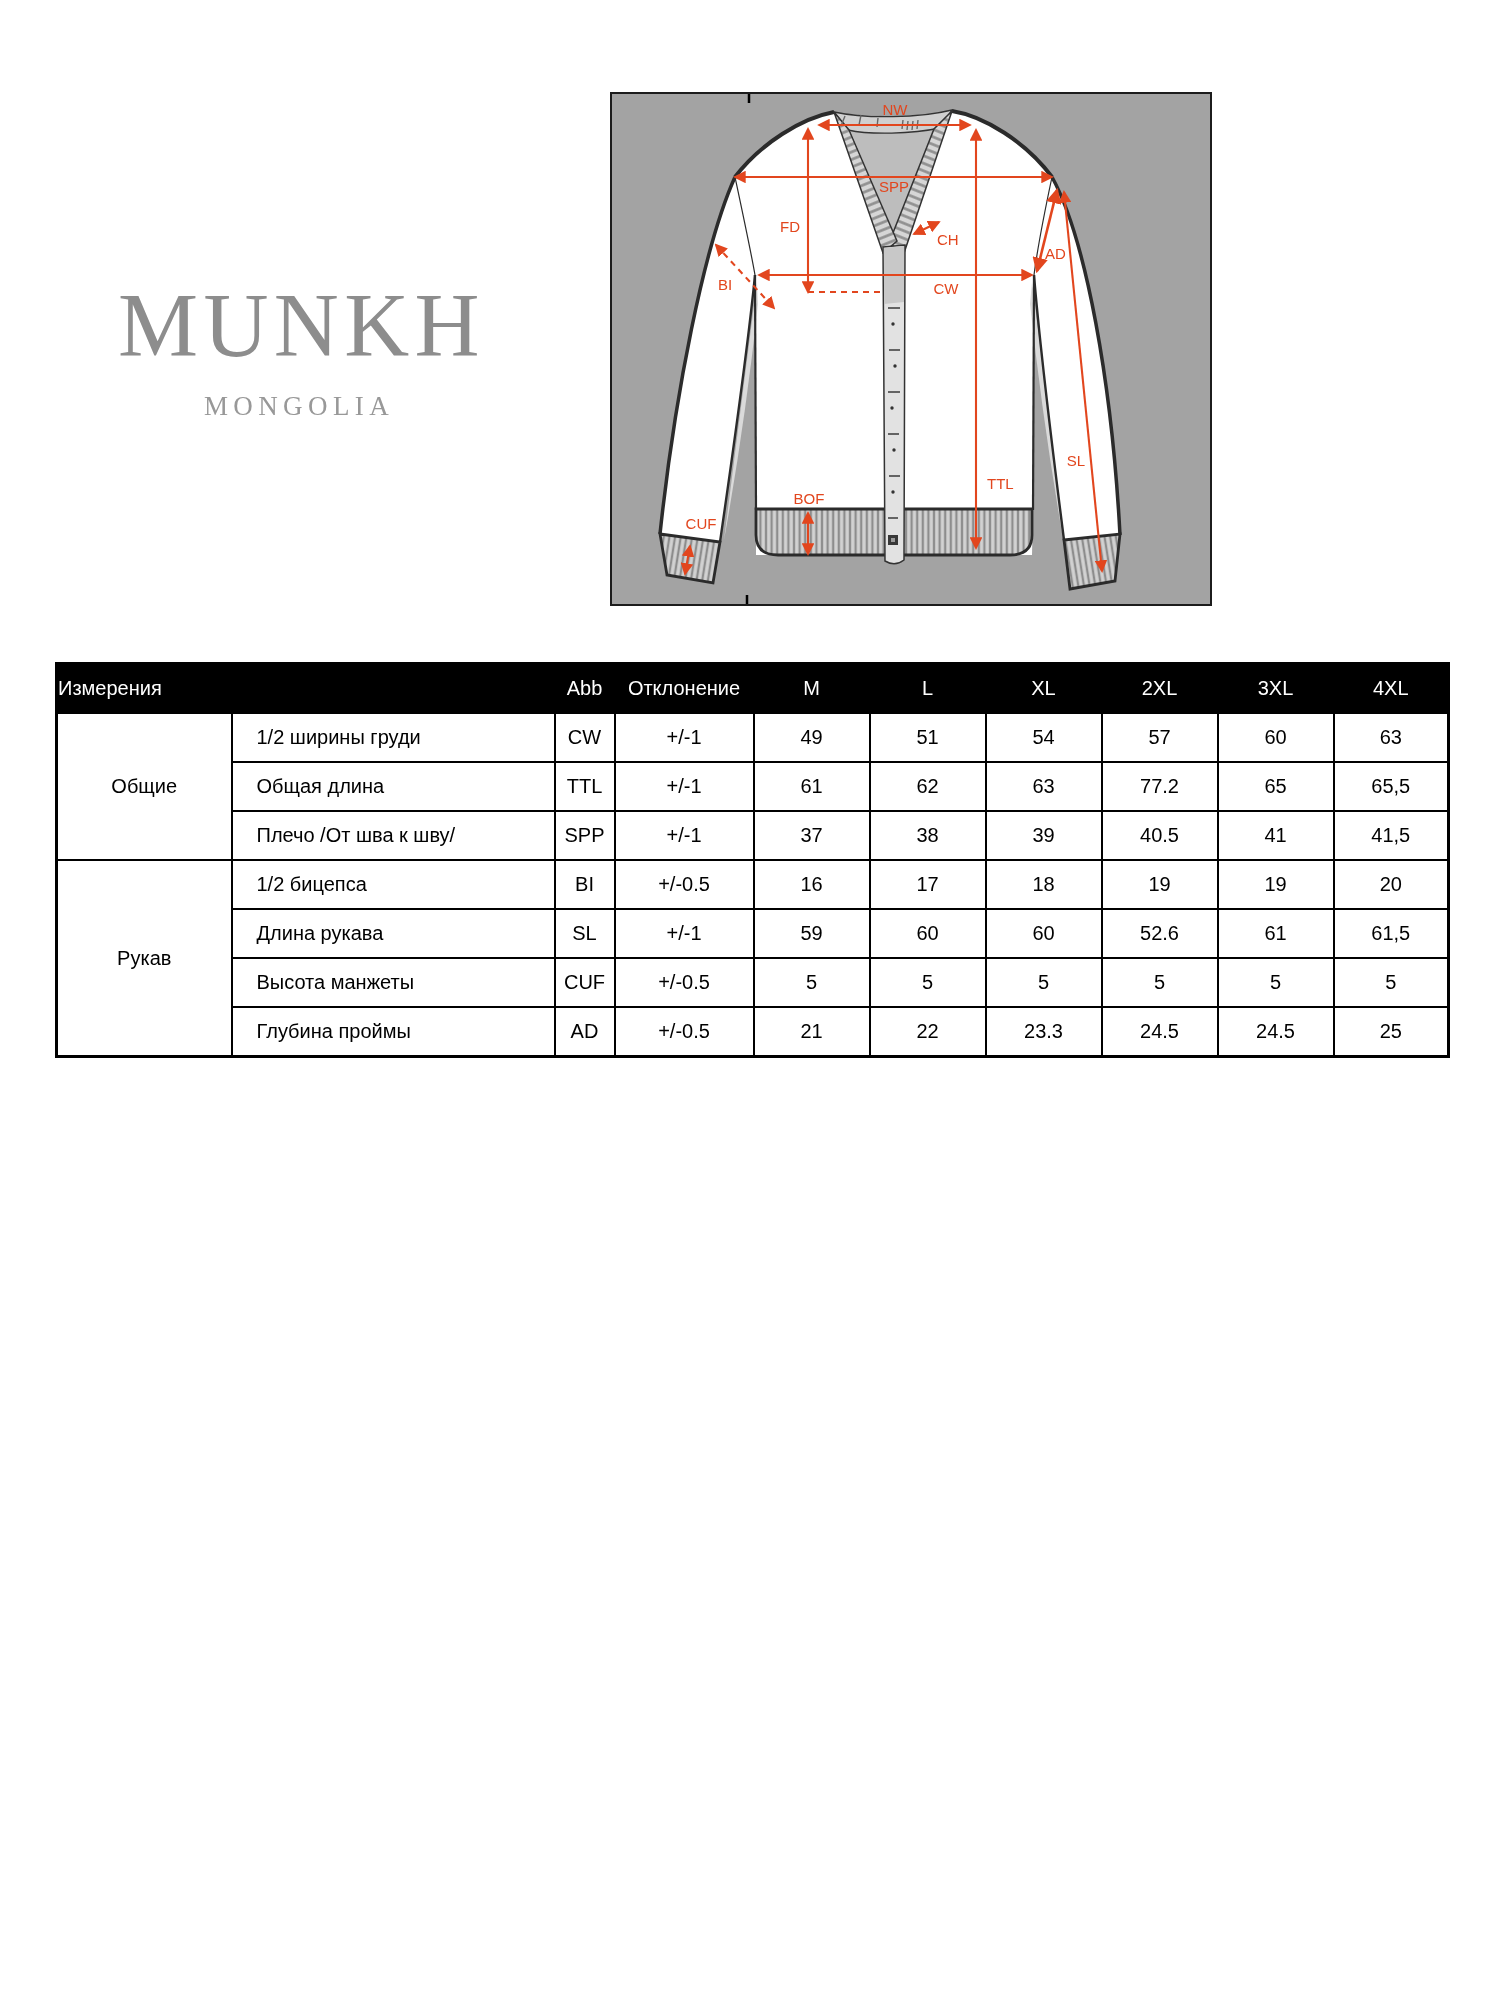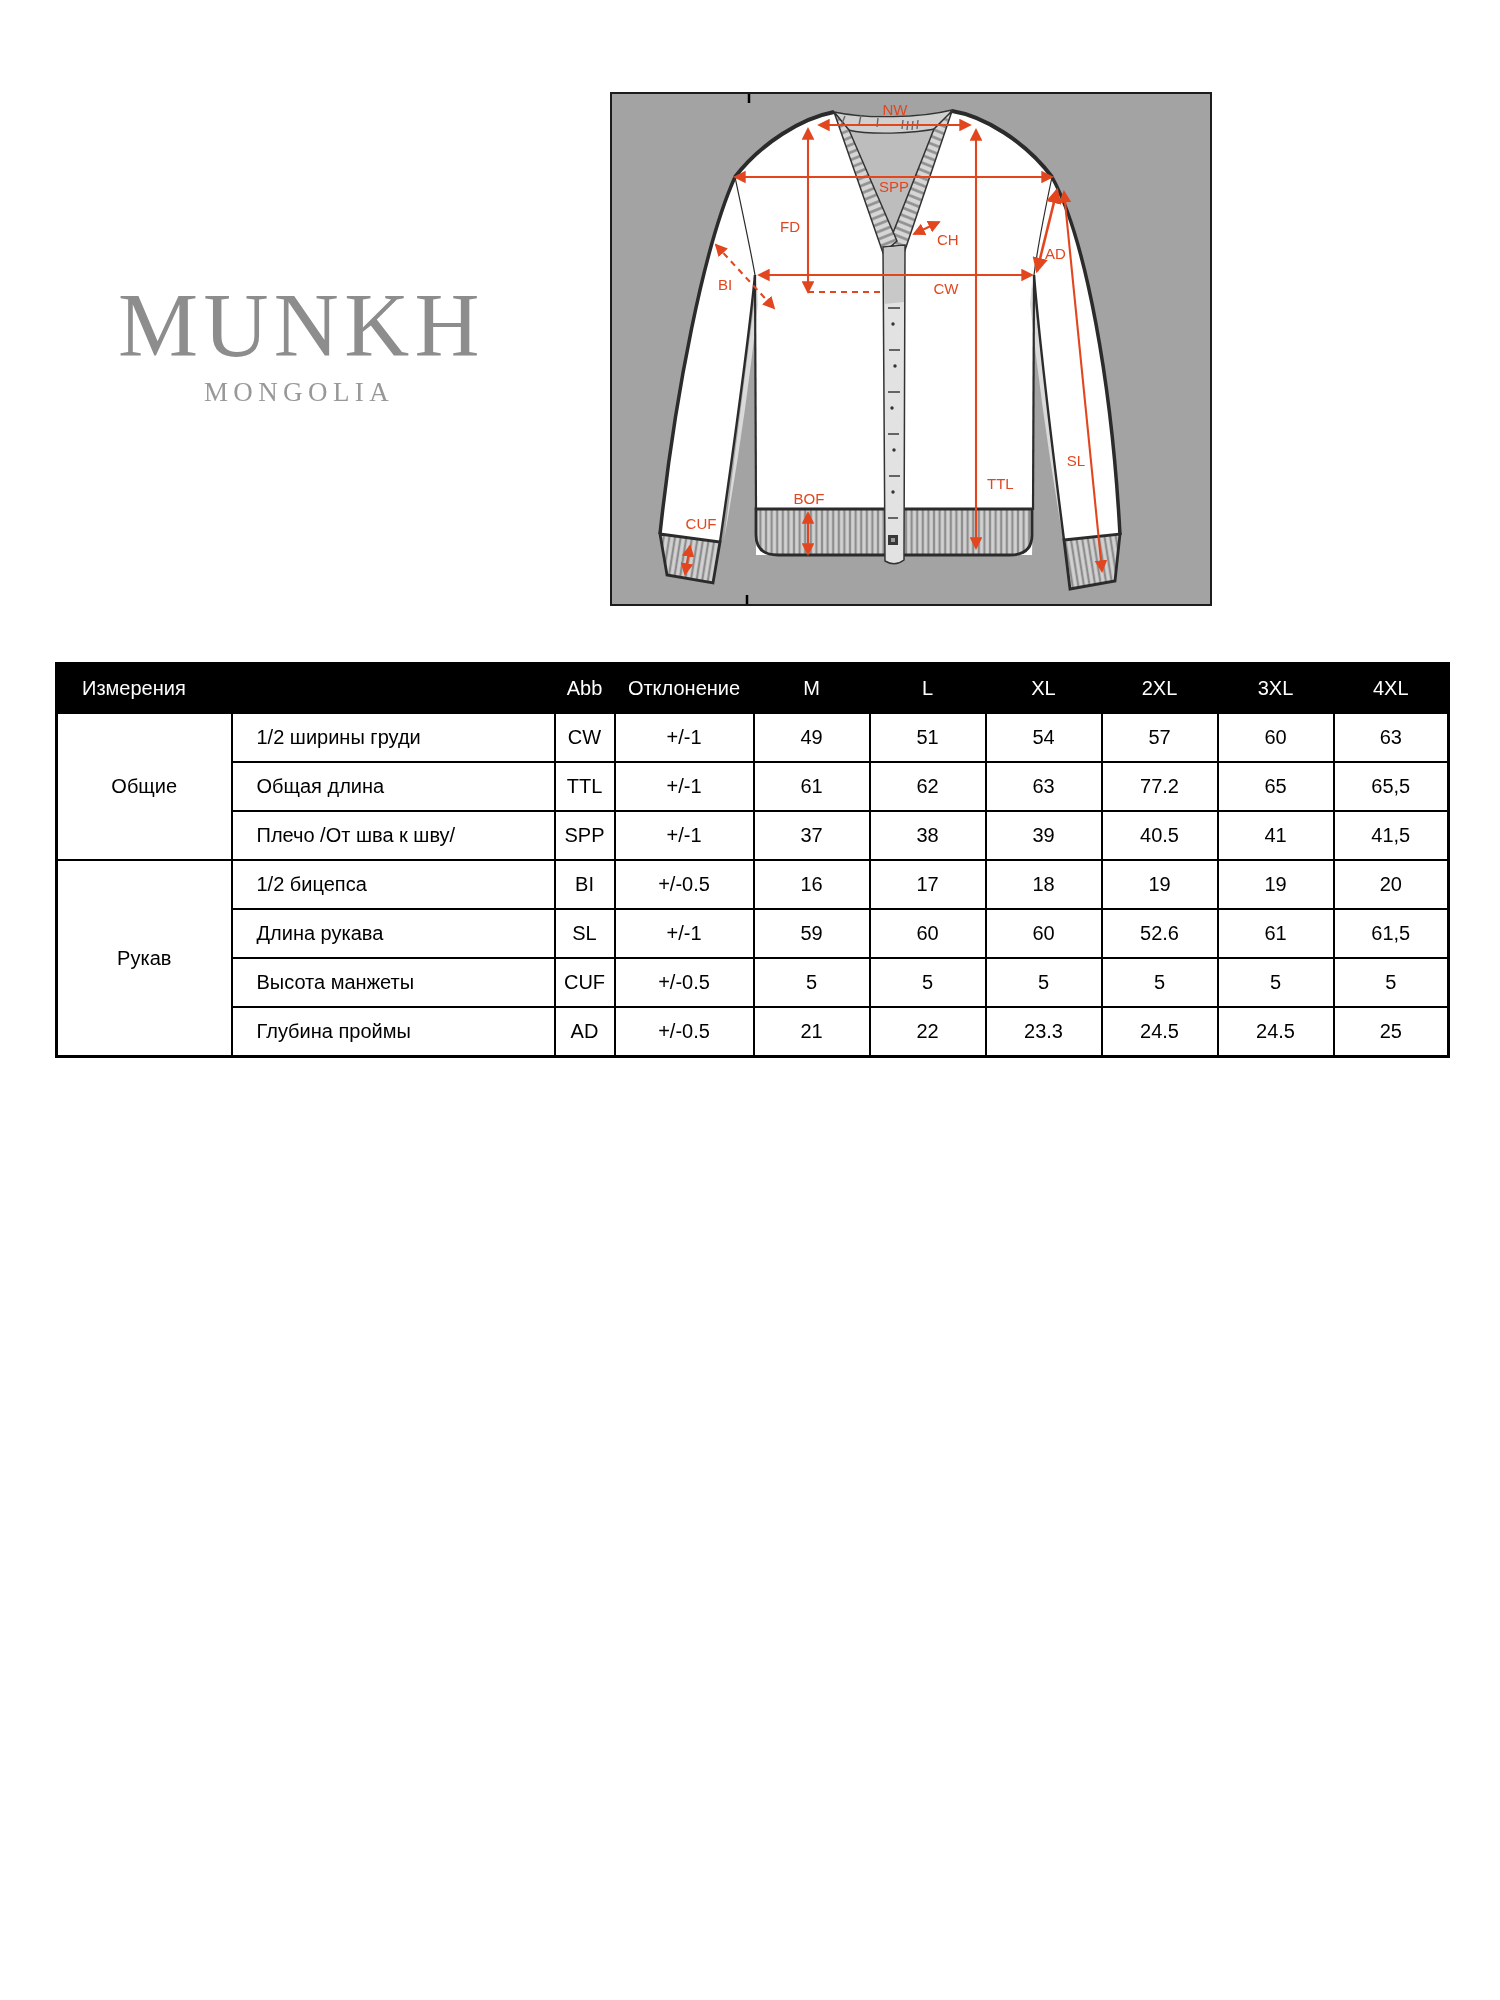--- a/index.html
+++ b/index.html
@@ -7,42 +7,42 @@
     width:1500px;height:2000px;background:#ffffff;position:relative;
     font-family:"Liberation Sans", sans-serif;overflow:hidden;
   }
   
   .logo{position:absolute;left:118px;top:281px;width:362px;text-align:center;font-family:Liberation Serif, serif;}
   .logo-main{
     font-size:90px;line-height:1;letter-spacing:0.06em;color:#8d8d8d;
     font-weight:400;white-space:nowrap;
   }
   .logo-sub{
-    margin-top:8px;font-size:27px;line-height:1;letter-spacing:0.2em;
+    margin-top:22px;font-size:27px;line-height:1;letter-spacing:0.2em;
     color:#989898;font-weight:400;white-space:nowrap;
   }
   
   .diagram-box{
     position:absolute;left:610px;top:92px;width:598px;height:510px;
     border:2px solid #1c1c1c;box-sizing:content-box;background:#a3a3a3;
   }
   .diagram-box svg{display:block;}
   .rlab{font-family:"Liberation Sans",sans-serif;font-size:15px;}
   
   .size-table{
     position:absolute;left:55px;top:662px;width:1392px;
     border-collapse:collapse;table-layout:fixed;
     font-size:20px;color:#000;border:3px solid #000;
   }
   .size-table th,.size-table td{border:2px solid #000;padding:0;vertical-align:middle;}
   .size-table thead th{
     background:#000;color:#fff;font-weight:400;height:47px;
     border-color:#000;text-align:center;
   }
-  .size-table thead th.h-meas{text-align:left;padding-left:24px;}
+  .size-table thead th.h-meas{text-align:left;padding-left:0;}
   .size-table tbody td{height:47px;text-align:center;background:#fff;}
   .size-table tbody td.label-cell{text-align:left;padding-left:24px;}
   .size-table tbody td.group-cell{text-align:center;}
 </style>
 </head>
 <body>
 
 <div class="logo">
   <div class="logo-main">MUNKH</div>
   <div class="logo-sub">MONGOLIA</div>

